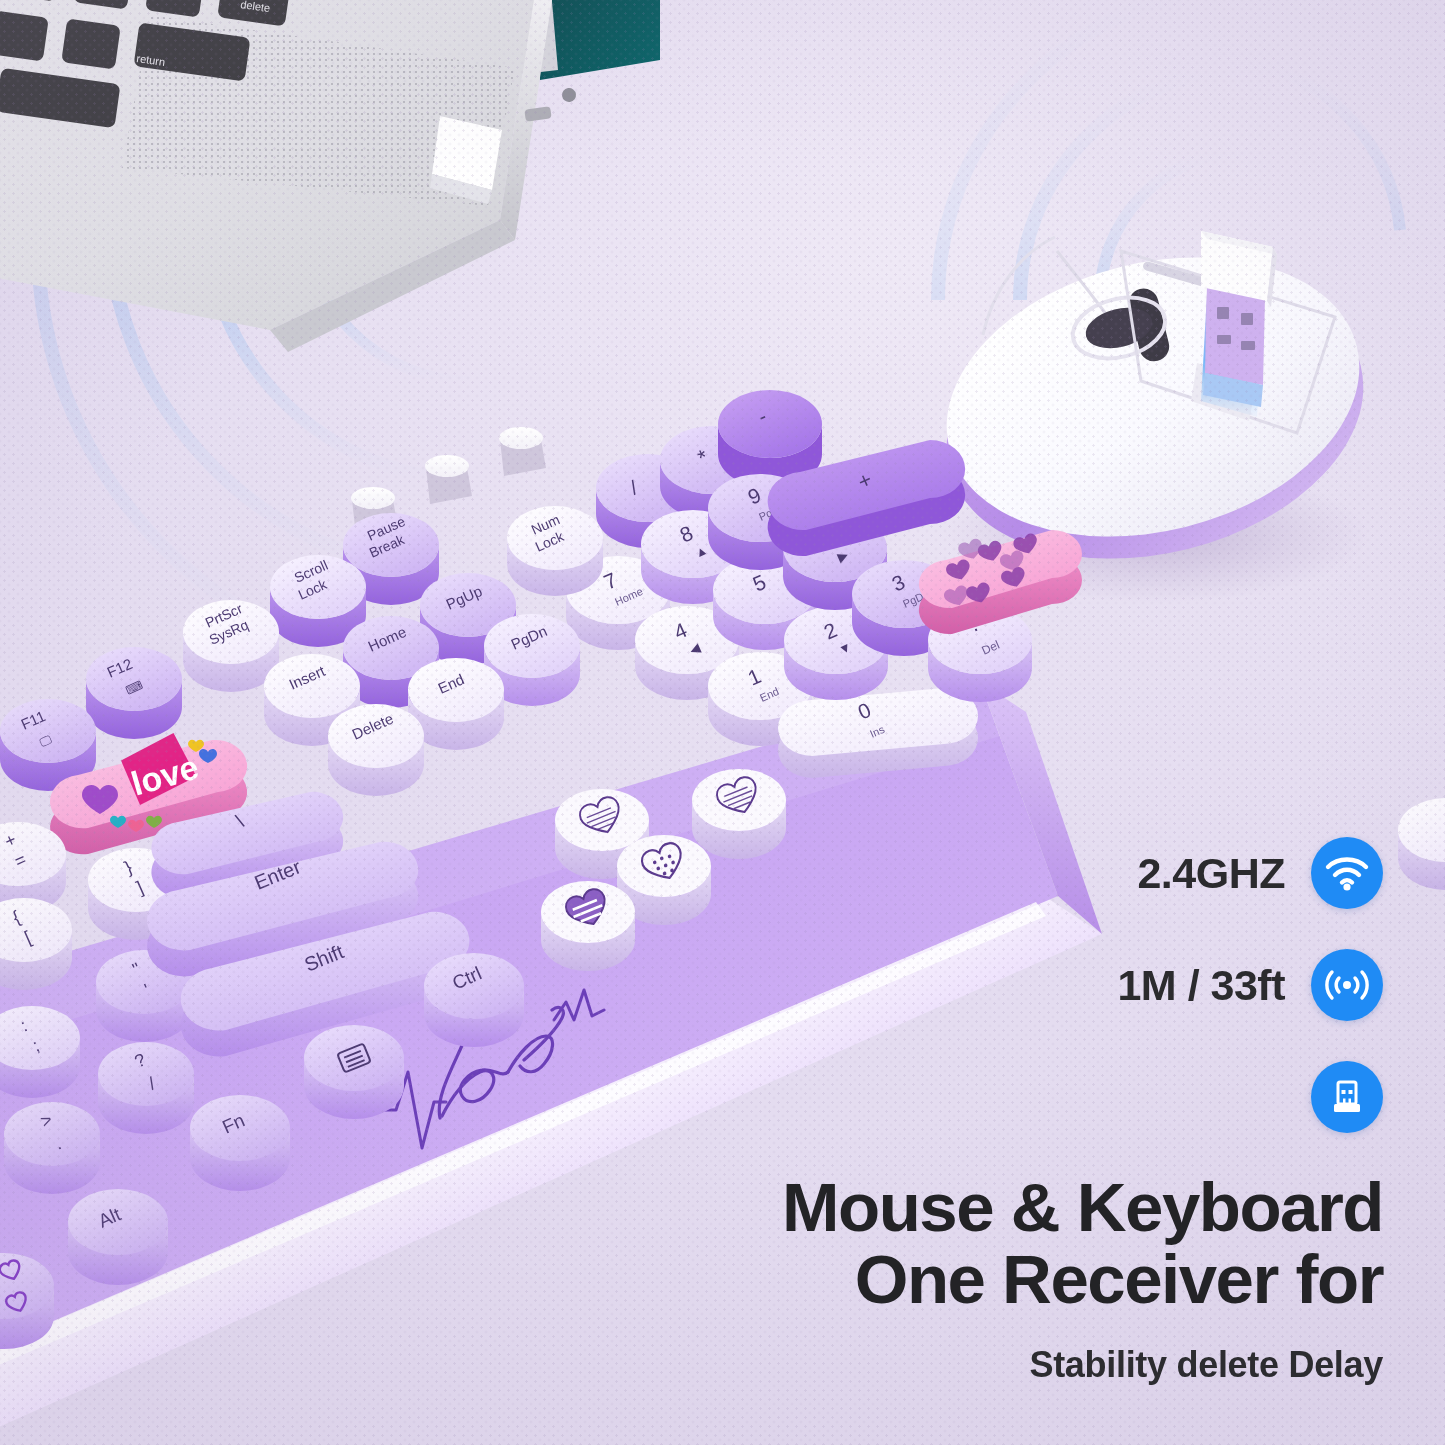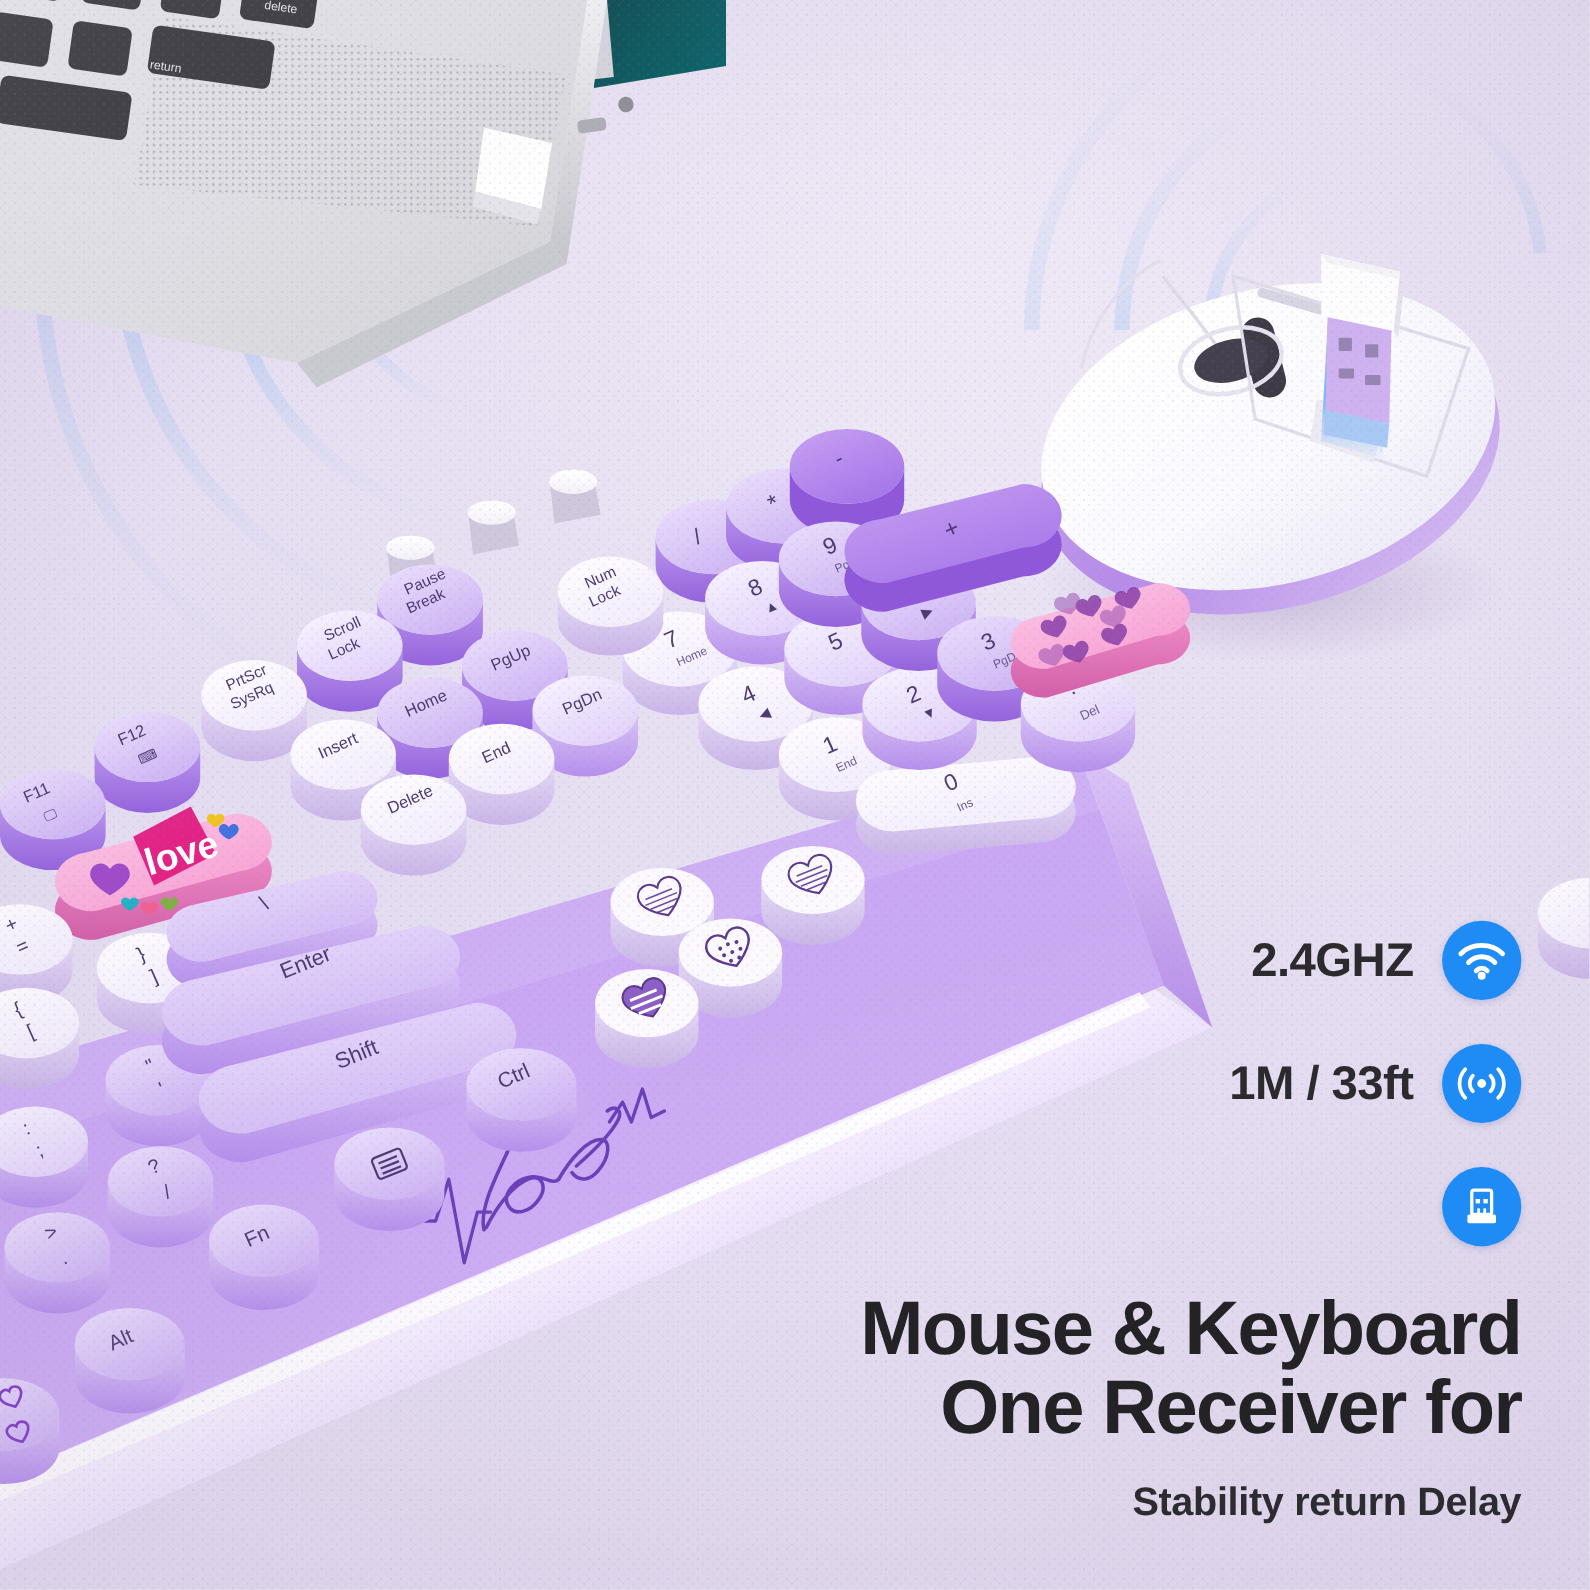--- a/index.html
+++ b/index.html
@@ -804,16 +804,16 @@
           <rect x="23.5" y="23.5" width="2.5" height="5" fill="#ffffff"></rect>
         </svg>
       </div>
     </div>
 
   </div>
 
   <div class="headline">
     <div class="headline-line">Mouse &amp; Keyboard</div>
     <div class="headline-line">One Receiver for</div>
-    <div class="subline">Stability return Delay</div>
+    <div class="subline">Stability delete Delay</div>
   </div>
 
 </div>
 
 </body></html>

